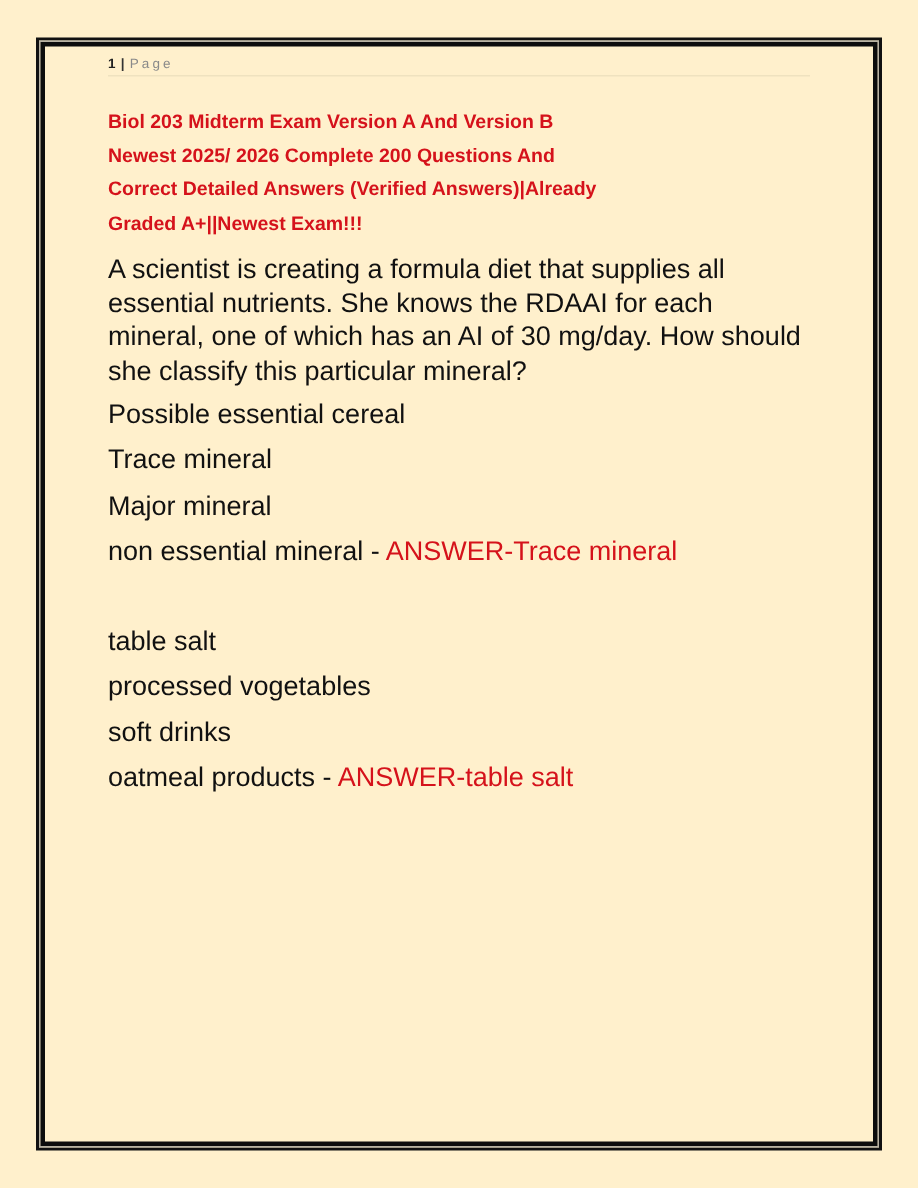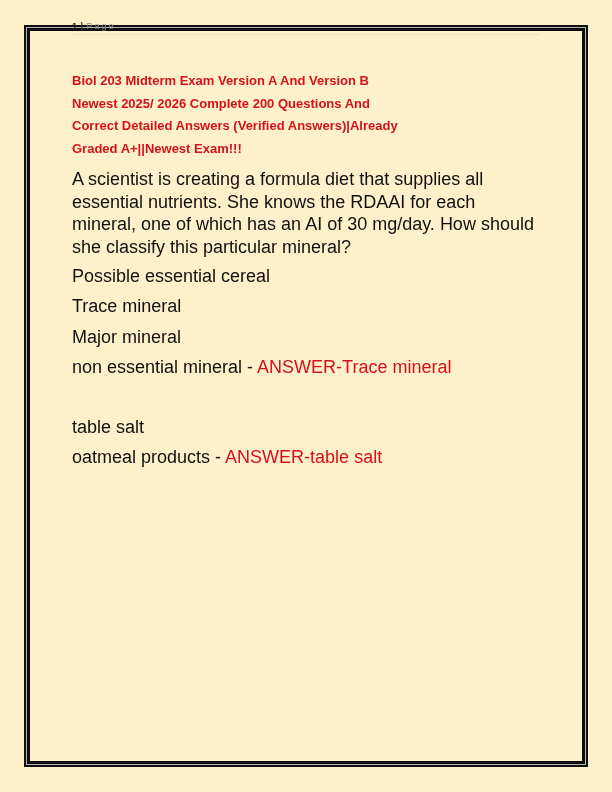--- a/index.html
+++ b/index.html
@@ -29,21 +29,21 @@
       border: 1px solid #b9b3a4;
     }
     .frame-inner {
       position: absolute;
       left: 1px; top: 1px; right: 1px; bottom: 1px;
       border: 3px solid #0d0d0d;
     }
     .page-header {
       position: absolute;
       left: 72px;
-      top: 20px;
+      top: 36px;
       width: 468px;
       height: 14px;
       border-bottom: 1px solid #efe2bf;
       font-family: "Liberation Sans", sans-serif;
       font-size: 9px;
       line-height: 12px;
     }
     .page-num {
       font-weight: bold;
       color: #222;
@@ -118,18 +118,20 @@
     <p class="option">Possible essential cereal</p>
     <p class="option">Trace mineral</p>
     <p class="option">Major mineral</p>
     <p class="option"><span>non essential mineral - </span><span class="answer">ANSWER-Trace mineral</span></p>
   </div>
 
   <div class="spacer"></div>
 
   <div>
     <p class="option">table salt</p>
+    <p class="option">processed vogetables</p>
+    <p class="option">soft drinks</p>
     <p class="option"><span>oatmeal products - </span><span class="answer">ANSWER-table salt</span></p>
   </div>
 
   <div class="spacer"></div>
 
 </div>
 
 </body></html>

